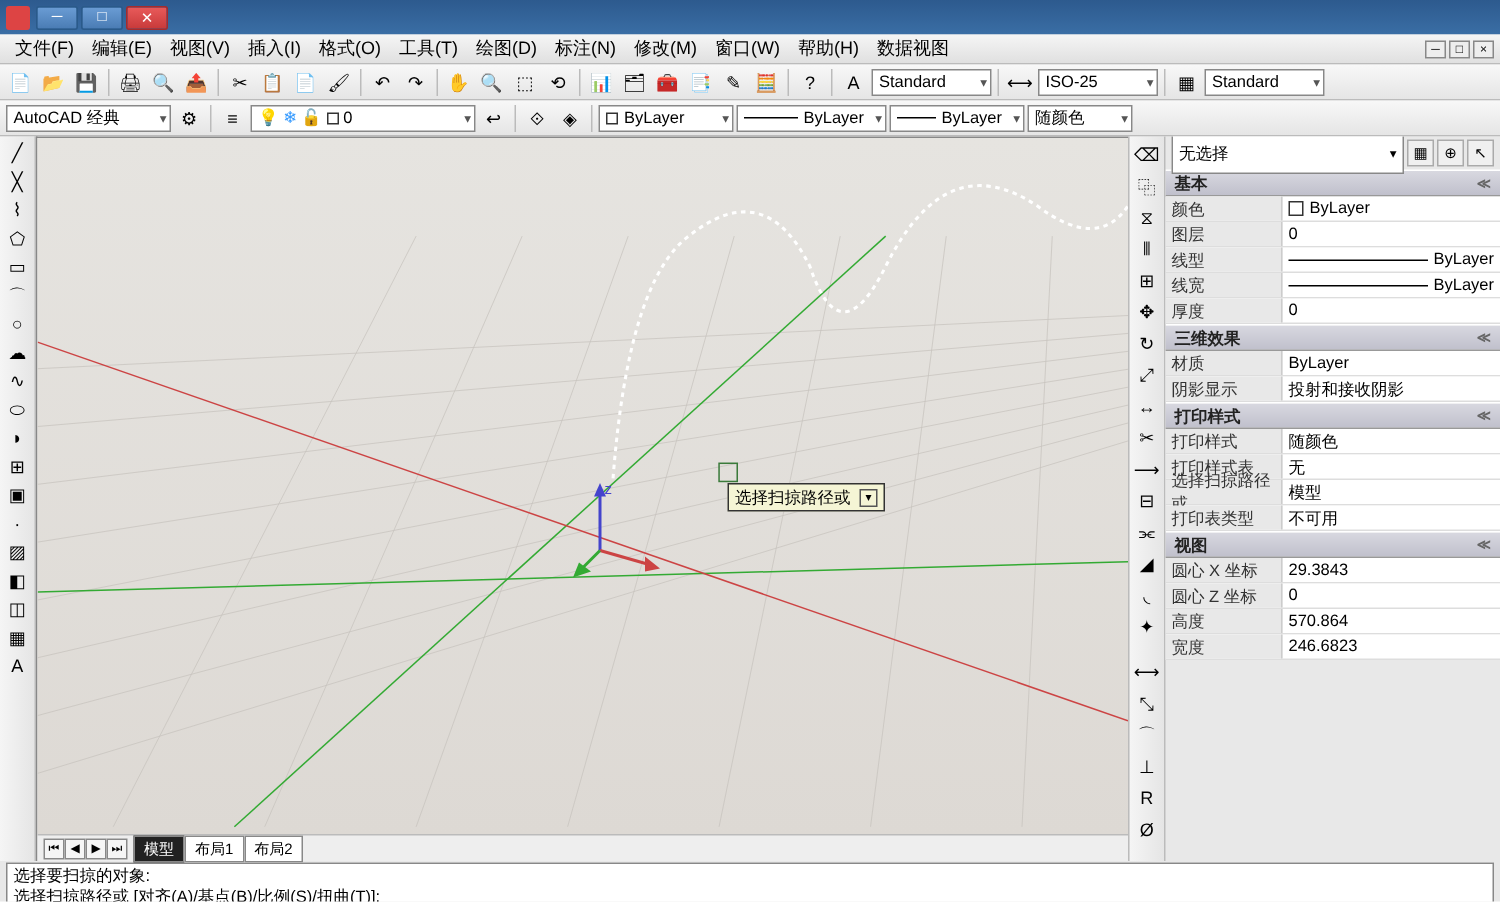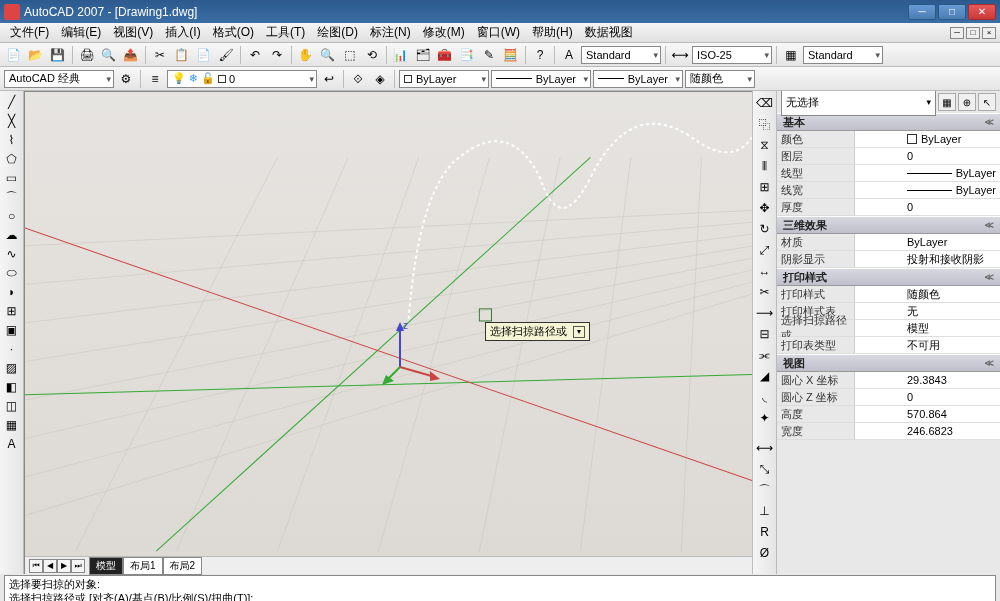--- a/index.html
+++ b/index.html
@@ -33,36 +33,35 @@
 .tabs .tab { padding: 1px 6px; border: 1px solid #888; background: #fff; font-size: 10px; cursor: pointer; }
 .tabs .tab.active { background: #222; color: #fff; }
 .rtool { width: 24px; background: linear-gradient(90deg, #f5f5f5, #e5e5e5); border-left: 1px solid #bbb; display: flex; flex-direction: column; align-items: center; padding-top: 2px; gap: 1px; }
 .props { width: 224px; background: #e8e8e8; border-left: 1px solid #bbb; display: flex; flex-direction: column; overflow-y: auto; }
 .props-head { height: 22px; display: flex; align-items: center; padding: 0 4px; gap: 2px; }
 .props-head .sel { flex: 1; height: 28px; border: 1px solid #888; background: #fff; font-size: 11px; padding: 0 4px; display: flex; align-items: center; position: relative; }
 .props-head .sel::after { content: "▾"; position: absolute; right: 4px; font-size: 9px; }
 .props-head .ib { width: 18px; height: 18px; border: 1px solid #aaa; background: #f0f0f0; display: flex; align-items: center; justify-content: center; font-size: 10px; cursor: pointer; }
 .psec-head { height: 18px; background: linear-gradient(#d8d8e0, #c0c0cc); border-top: 1px solid #fff; border-bottom: 1px solid #999; padding: 0 6px; display: flex; align-items: center; font-size: 11px; font-weight: bold; color: #222; }
 .psec-head .chev { margin-left: auto; font-size: 9px; color: #666; }
-.prow { display: flex; height: 17px; border-bottom: 1px solid #ddd; background: #fff; gap: 48px; }
+.prow { display: flex; height: 17px; border-bottom: 1px solid #ddd; background: #fff; }
 .prow:nth-child(even) { }
 .prow .k { width: 78px; background: #e8e8e8; border-right: 1px solid #ccc; padding: 0 4px; font-size: 11px; display: flex; align-items: center; color: #333; }
 .prow .v { flex: 1; padding: 0 4px; font-size: 11px; display: flex; align-items: center; }
 .prow .sw { width: 10px; height: 10px; border: 1px solid #333; background: #fff; margin-right: 4px; }
 .prow .line { flex: 1; height: 1px; background: #000; margin-right: 4px; }
 .cmdarea { height: 36px; background: #fff; border: 1px solid #888; margin: 1px 4px; font-size: 11px; padding: 1px 4px; overflow: hidden; font-family: monospace, "SimSun"; }
 .cmdarea div { line-height: 14px; }
 svg.grid { position: absolute; inset: 0; width: 100%; height: 100%; }
 </style>
 </head>
 <body>
 
 <div class="titlebar">
   <div class="icon"></div>
-  <div class="title">AutoCAD 2007 - [Drawing1.dwg]</div>
   <div class="winbtns">
     <div class="winbtn">─</div>
     <div class="winbtn">□</div>
     <div class="winbtn close">✕</div>
   </div>
 </div>
 
 <div class="menubar">
   <span class="item">文件(F)</span>
   <span class="item">编辑(E)</span>

